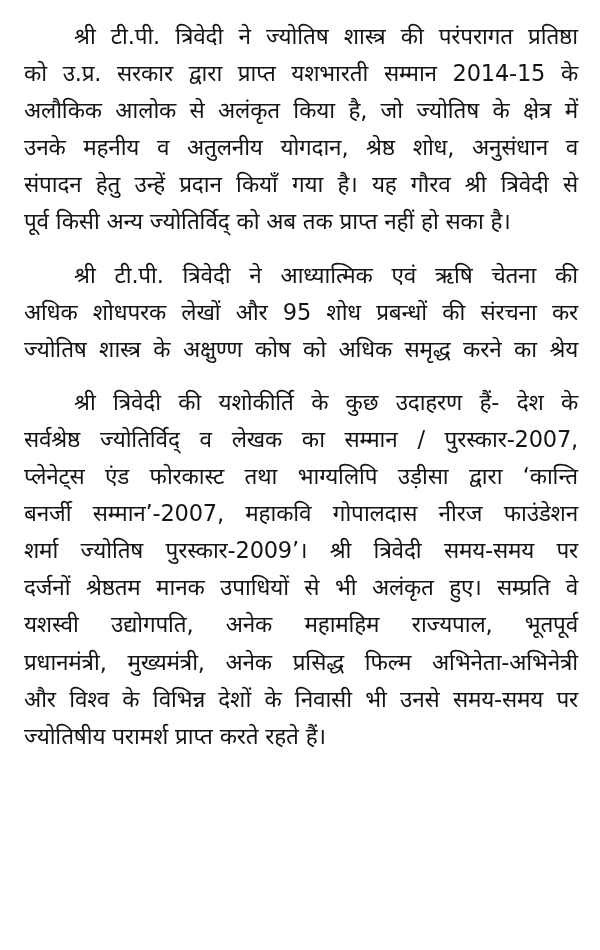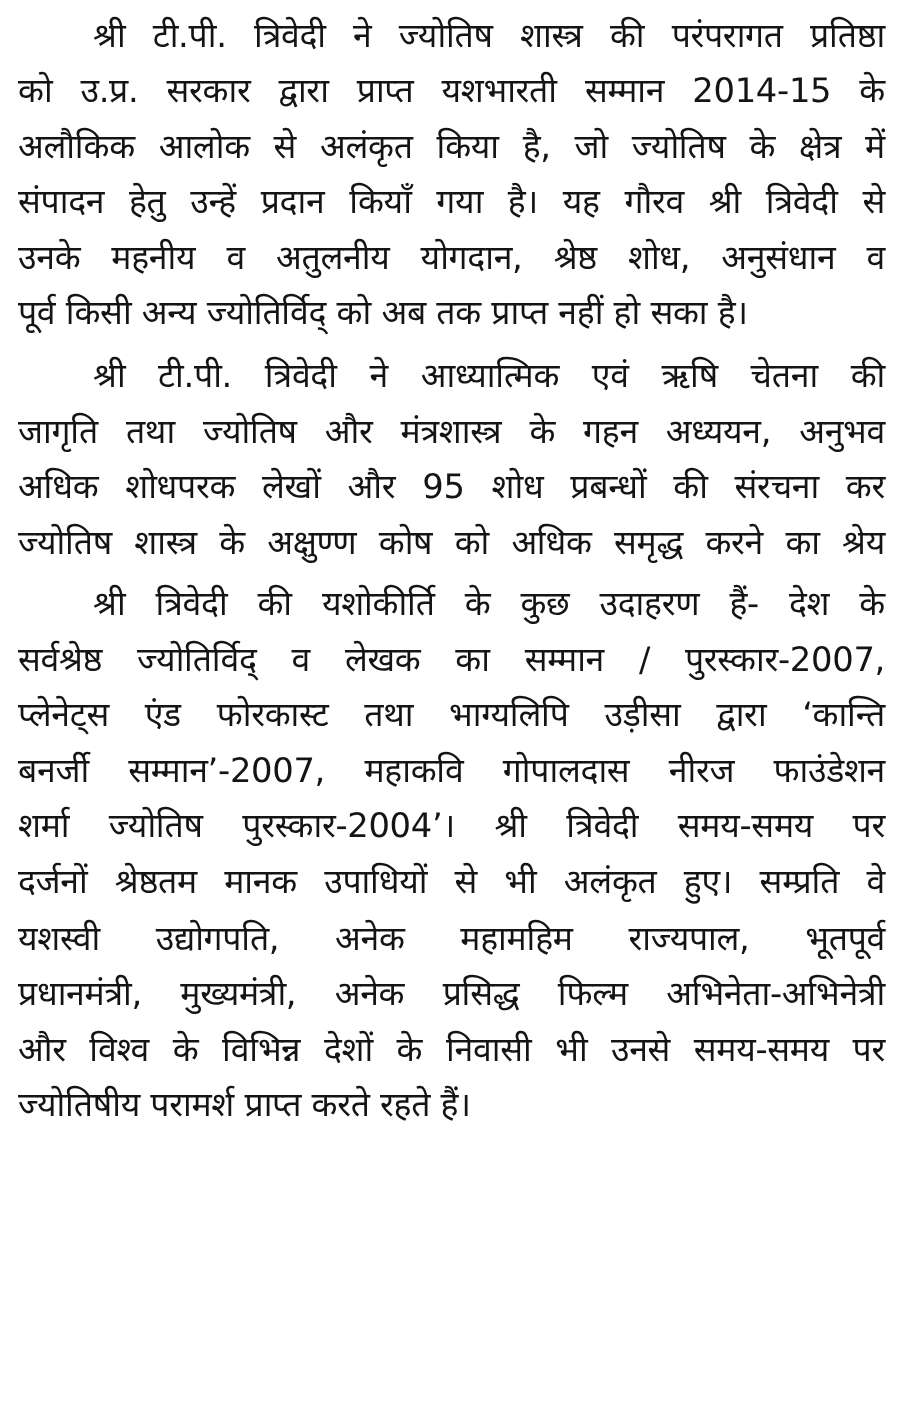--- a/index.html
+++ b/index.html
@@ -32,50 +32,49 @@
     text-align-last: justify;
     overflow: visible;
   }
   .line.indent {
     padding-left: 50px;
   }
   .line.last {
     text-align-last: left;
   }
   .para {
-    margin: 4px;
+    margin: 16px;
   }
 </style>
 </head>
 <body>
 
 <div class="page">
 
   <div class="para">
     <span class="line indent">श्री टी.पी. त्रिवेदी ने ज्योतिष शास्त्र की परंपरागत प्रतिष्ठा</span>
     <span class="line">को उ.प्र. सरकार द्वारा प्राप्त यशभारती सम्मान 2014-15 के</span>
     <span class="line">अलौकिक आलोक से अलंकृत किया है, जो ज्योतिष के क्षेत्र में</span>
+    <span class="line">उनके महनीय व अतुलनीय योगदान, श्रेष्ठ शोध, अनुसंधान व</span>
     <span class="line">संपादन हेतु उन्हें प्रदान कियाँ गया है। यह गौरव श्री त्रिवेदी से</span>
-    <span class="line">उनके महनीय व अतुलनीय योगदान, श्रेष्ठ शोध, अनुसंधान व</span>
     <span class="line last">पूर्व किसी अन्य ज्योतिर्विद् को अब तक प्राप्त नहीं हो सका है।</span>
   </div>
 
   <div class="para">
     <span class="line indent">श्री टी.पी. त्रिवेदी ने आध्यात्मिक एवं ऋषि चेतना की</span>
-    <span class="line">जागृति तथा ज्योतिष और मंत्रशास्त्र के गहन अध्ययन, अनुभव</span>
     <span class="line">अधिक शोधपरक लेखों और 95 शोध प्रबन्धों की संरचना कर</span>
     <span class="line">ज्योतिष शास्त्र के अक्षुण्ण कोष को अधिक समृद्ध करने का श्रेय</span>
   </div>
 
   <div class="para">
     <span class="line indent">श्री त्रिवेदी की यशोकीर्ति के कुछ उदाहरण हैं- देश के</span>
     <span class="line">सर्वश्रेष्ठ ज्योतिर्विद् व लेखक का सम्मान / पुरस्कार-2007,</span>
     <span class="line">प्लेनेट्स एंड फोरकास्ट तथा भाग्यलिपि उड़ीसा द्वारा ‘कान्ति</span>
     <span class="line">बनर्जी सम्मान’-2007, महाकवि गोपालदास नीरज फाउंडेशन</span>
-    <span class="line">शर्मा ज्योतिष पुरस्कार-2004’। श्री त्रिवेदी समय-समय पर</span>
+    <span class="line">शर्मा ज्योतिष पुरस्कार-2009’। श्री त्रिवेदी समय-समय पर</span>
     <span class="line">दर्जनों श्रेष्ठतम मानक उपाधियों से भी अलंकृत हुए। सम्प्रति वे</span>
     <span class="line">यशस्वी उद्योगपति, अनेक महामहिम राज्यपाल, भूतपूर्व</span>
     <span class="line">प्रधानमंत्री, मुख्यमंत्री, अनेक प्रसिद्ध फिल्म अभिनेता-अभिनेत्री</span>
     <span class="line">और विश्व के विभिन्न देशों के निवासी भी उनसे समय-समय पर</span>
     <span class="line last">ज्योतिषीय परामर्श प्राप्त करते रहते हैं।</span>
   </div>
 
 </div>
 
 </body></html>

